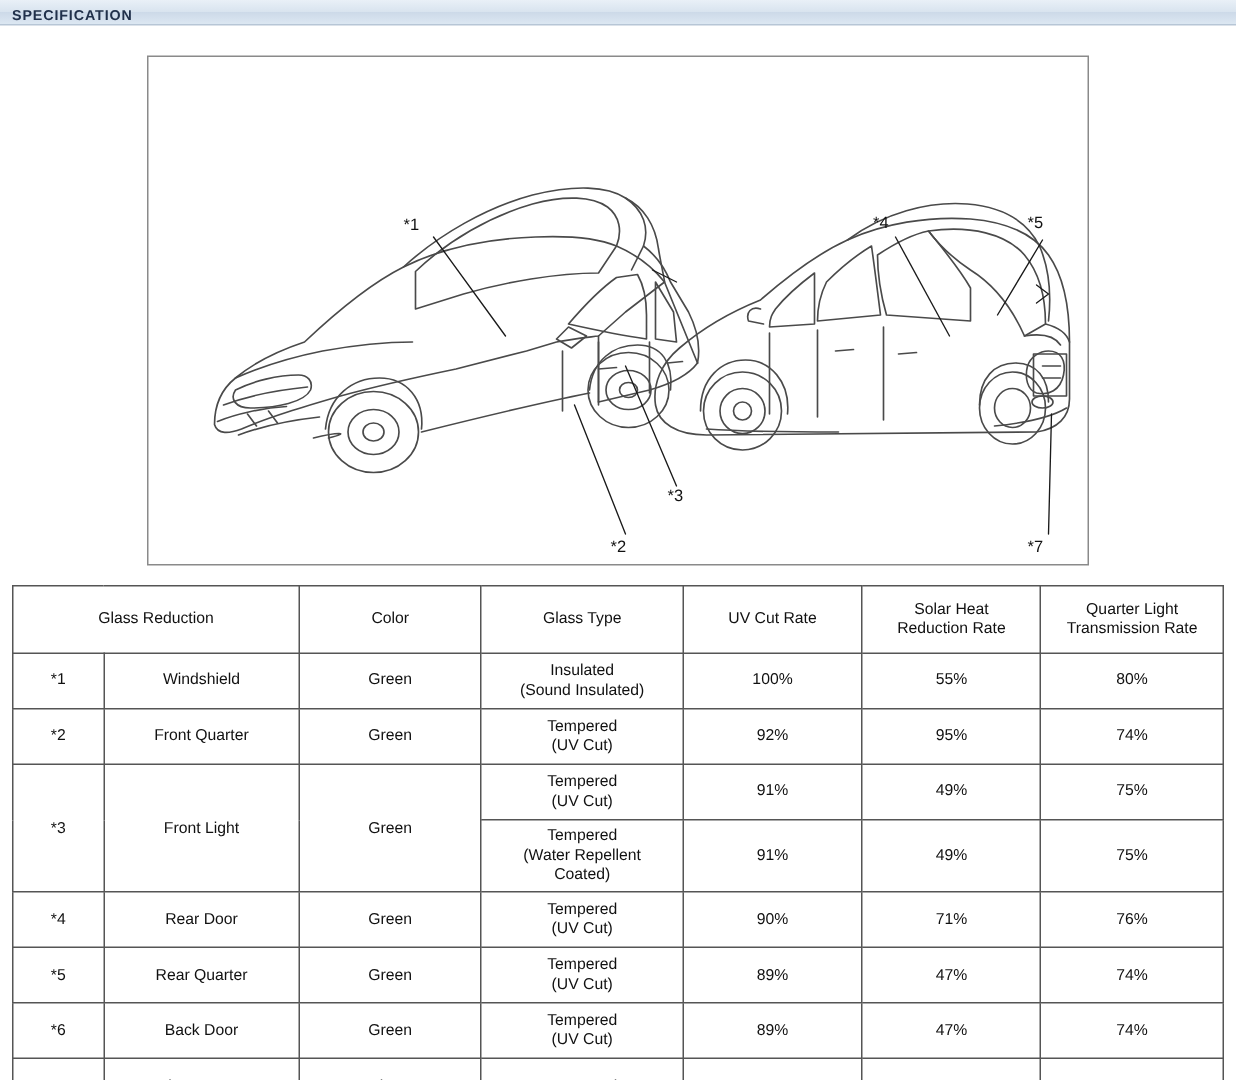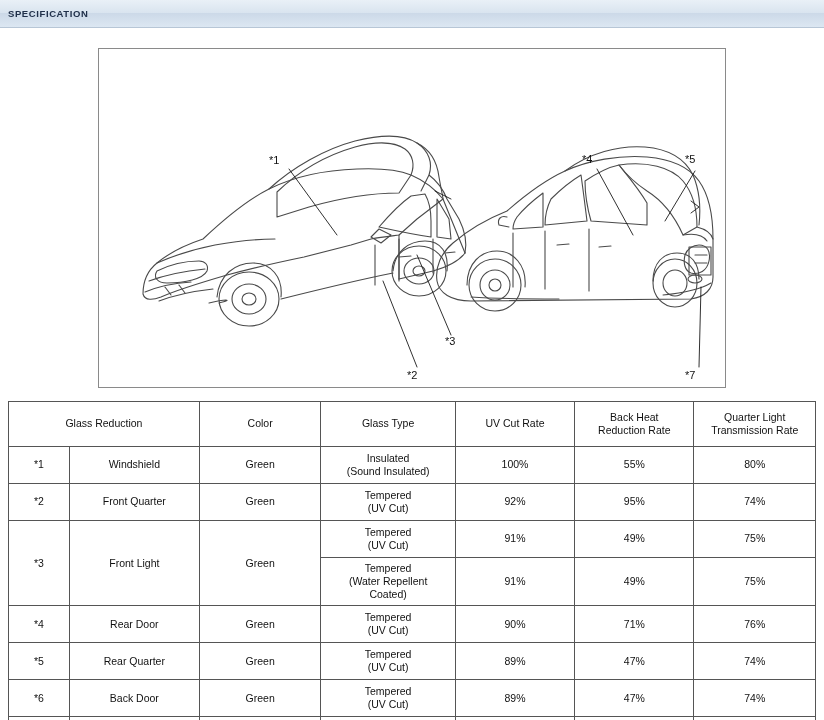--- a/index.html
+++ b/index.html
@@ -10,25 +10,25 @@
   body {
     width: 824px;
     height: 720px;
     font-family: "Liberation Sans", sans-serif;
     color: #1a1a1a;
     overflow: hidden;
   }
 
   
   .header-bar {
-    height: 28px;
+    height: 17px;
     background: linear-gradient(to bottom, #e9f0f7 0%, #d9e4ef 48%, #ccd9e8 50%, #dce7f2 100%);
     border-bottom: 1px solid #b7c6d6;
     display: flex;
-    align-items: center;
+    align-items: flex-end;
     padding-left: 8px;
     box-sizing: border-box;
   }
   .header-title {
     font-size: 9.5px;
     font-weight: bold;
     letter-spacing: 0.6px;
     color: #20304a;
   }
 
@@ -267,21 +267,21 @@
         <col class="col-solar">
         <col class="col-vis">
     </colgroup>
     <thead>
       <tr>
         <th colspan="2">Glass Reduction</th>
         <th>Color</th>
         <th>Glass Type</th>
         <th>UV Cut Rate</th>
         <th>
-          <span class="small-line">Back Heat</span>
+          <span class="small-line">Solar Heat</span>
           <span class="small-line">Reduction Rate</span>
         </th>
         <th>
           <span class="small-line">Quarter Light</span>
           <span class="small-line">Transmission Rate</span>
         </th>
       </tr>
     </thead>
     <tbody>
 

